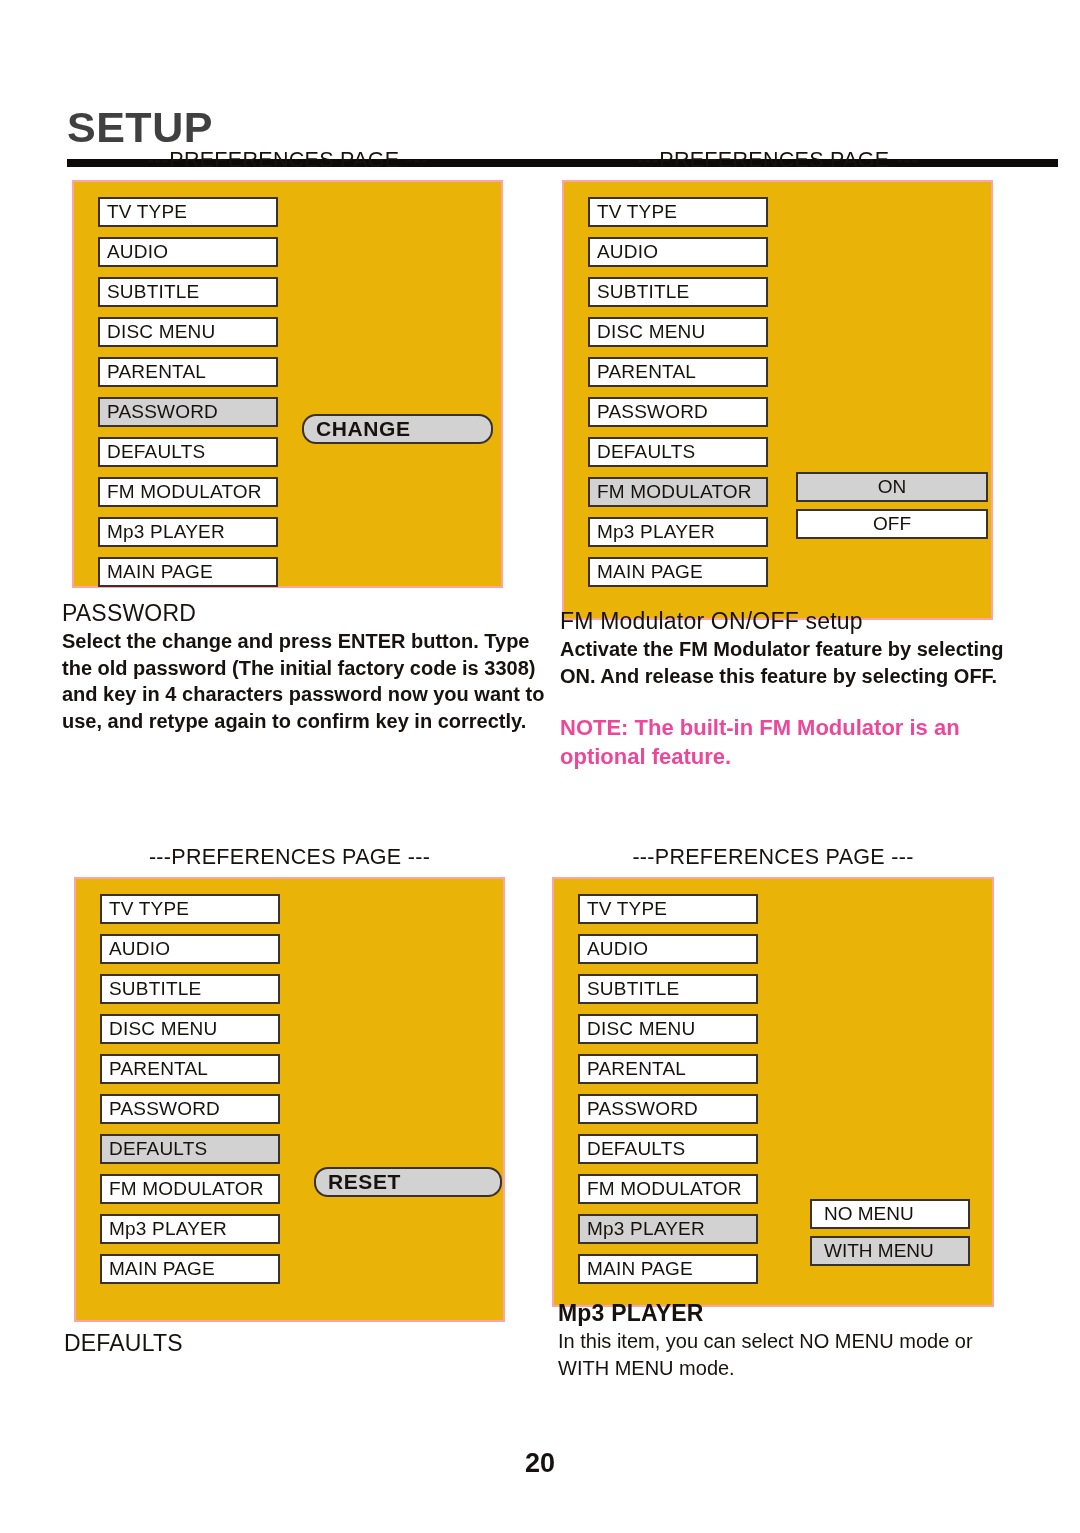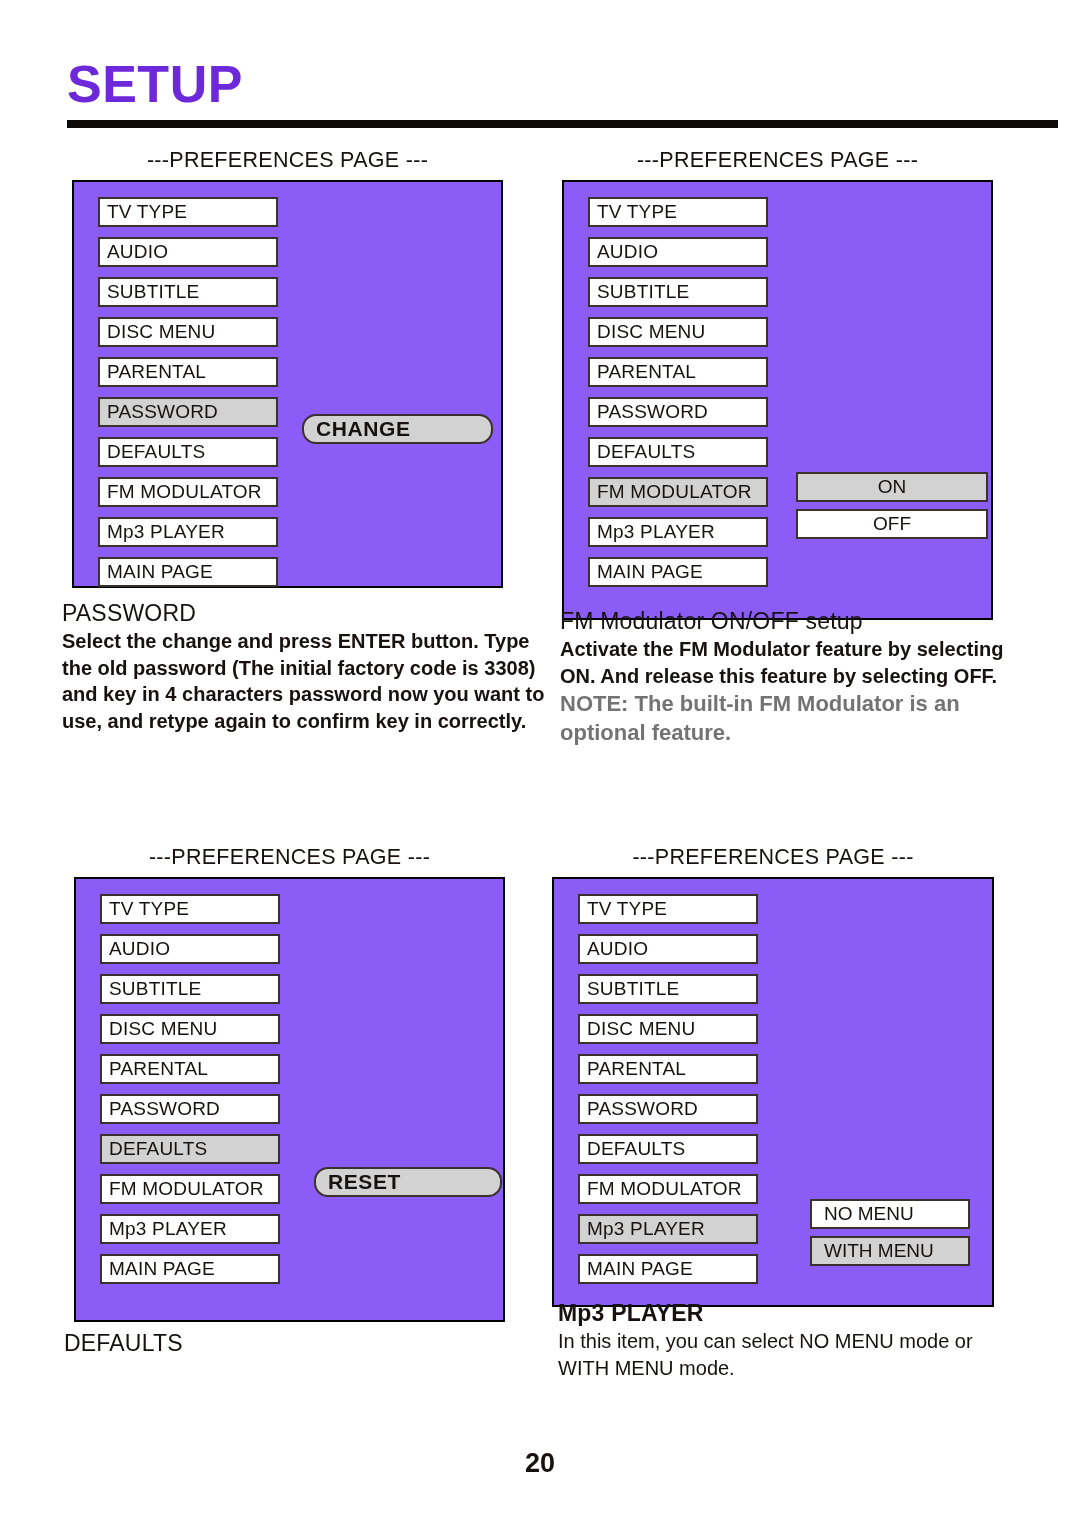--- a/index.html
+++ b/index.html
@@ -17,25 +17,26 @@
   }
 
   
   #page-header {
     position: absolute;
     left: 67px;
     top: 58px;
     width: 991px;
   }
   #page-title {
-    font-size: 52px;
+    font-size: 43px;
     font-weight: bold;
     letter-spacing: 0.5px;
     line-height: 1.0;
-    color: #6d28d9;
+    color: #404040;
+    margin-top: 48px;
   }
   #title-rule {
     margin-top: 10px;
     height: 8px;
     background: #0d0b0a;
     width: 991px;
   }
 
   
   .osd-block {
@@ -44,22 +45,22 @@
   .osd-caption {
     font-size: 21.5px;
     font-weight: normal;
     letter-spacing: 0.3px;
     text-align: center;
     color: #17120f;
     margin-bottom: 7px;
     white-space: nowrap;
   }
   .osd-panel {
-    border: 2px solid #000000;
-    background: #8b5cf6;
+    border: 2px solid #fca5a5;
+    background: #eab308;
     box-sizing: border-box;
     position: relative;
   }
   .osd-menu {
     position: absolute;
     left: 24px;
     top: 15px;
   }
   .menu-item {
     box-sizing: border-box;
@@ -140,21 +141,22 @@
   .desc-body {
     font-size: 20px;
     font-weight: bold;
     line-height: 1.33;
     color: #17120f;
   }
   .desc-note {
     font-size: 22px;
     font-weight: bold;
     line-height: 1.33;
-    color: #737373;
+    color: #ec4899;
+    margin-top: 24px;
   }
   #desc-password { left: 62px;  top: 600px; width: 486px; }
   #desc-fm       { left: 560px; top: 608px; width: 470px; }
   #desc-defaults { left: 64px;  top: 1330px; width: 470px; }
   #desc-mp3      { left: 558px; top: 1300px; width: 470px; }
 
   #desc-password .desc-title { font-weight: normal; }
   #desc-defaults .desc-title { font-weight: normal; }
   #desc-fm .desc-line1 { font-weight: normal; }
   #desc-mp3 .desc-title { font-weight: bold; }

